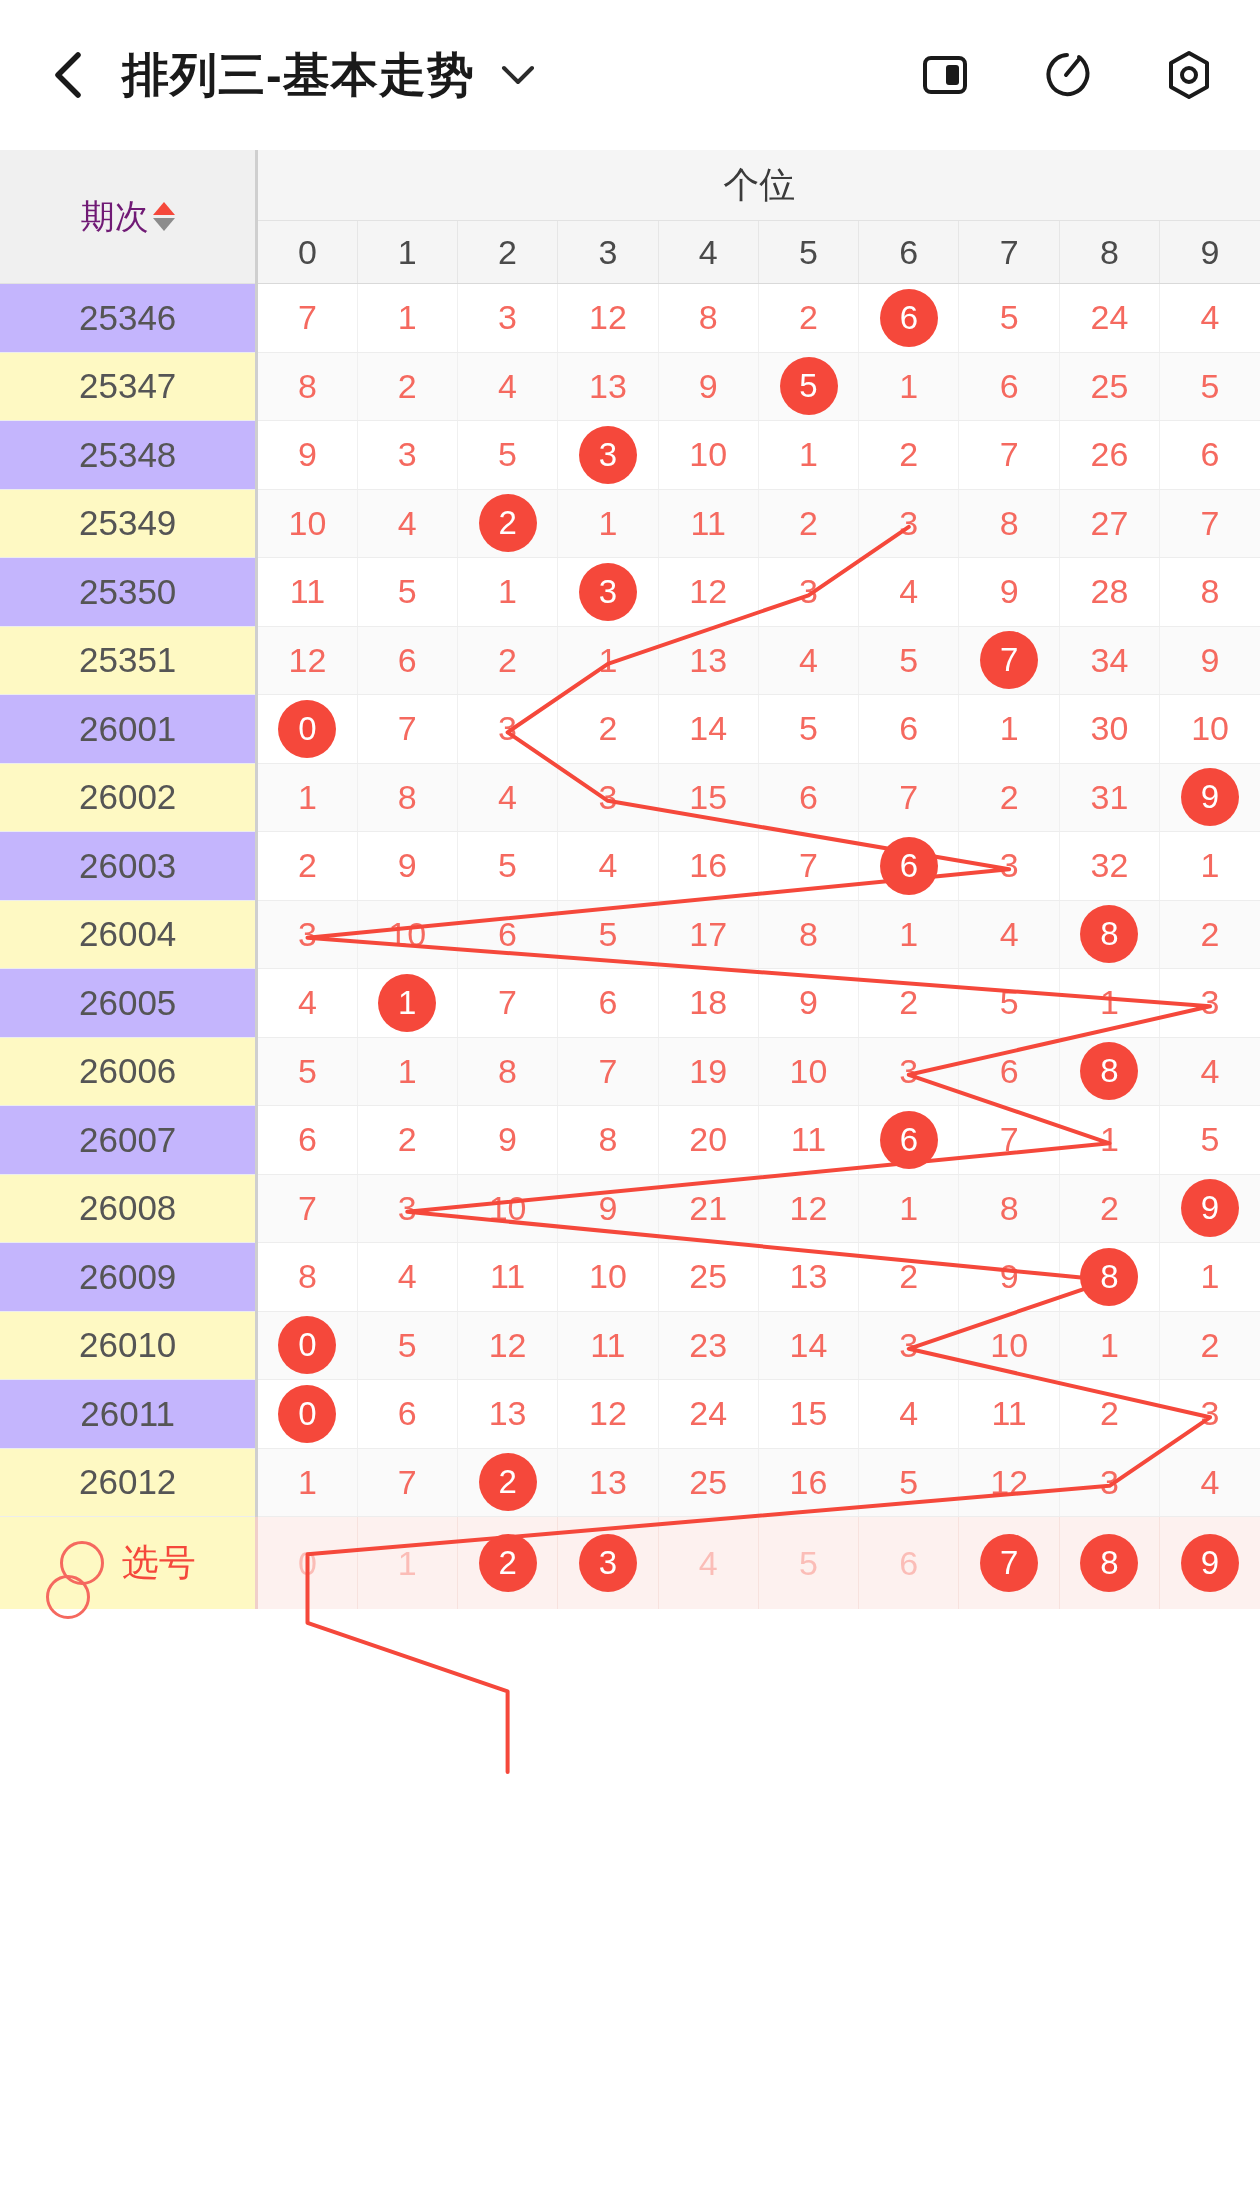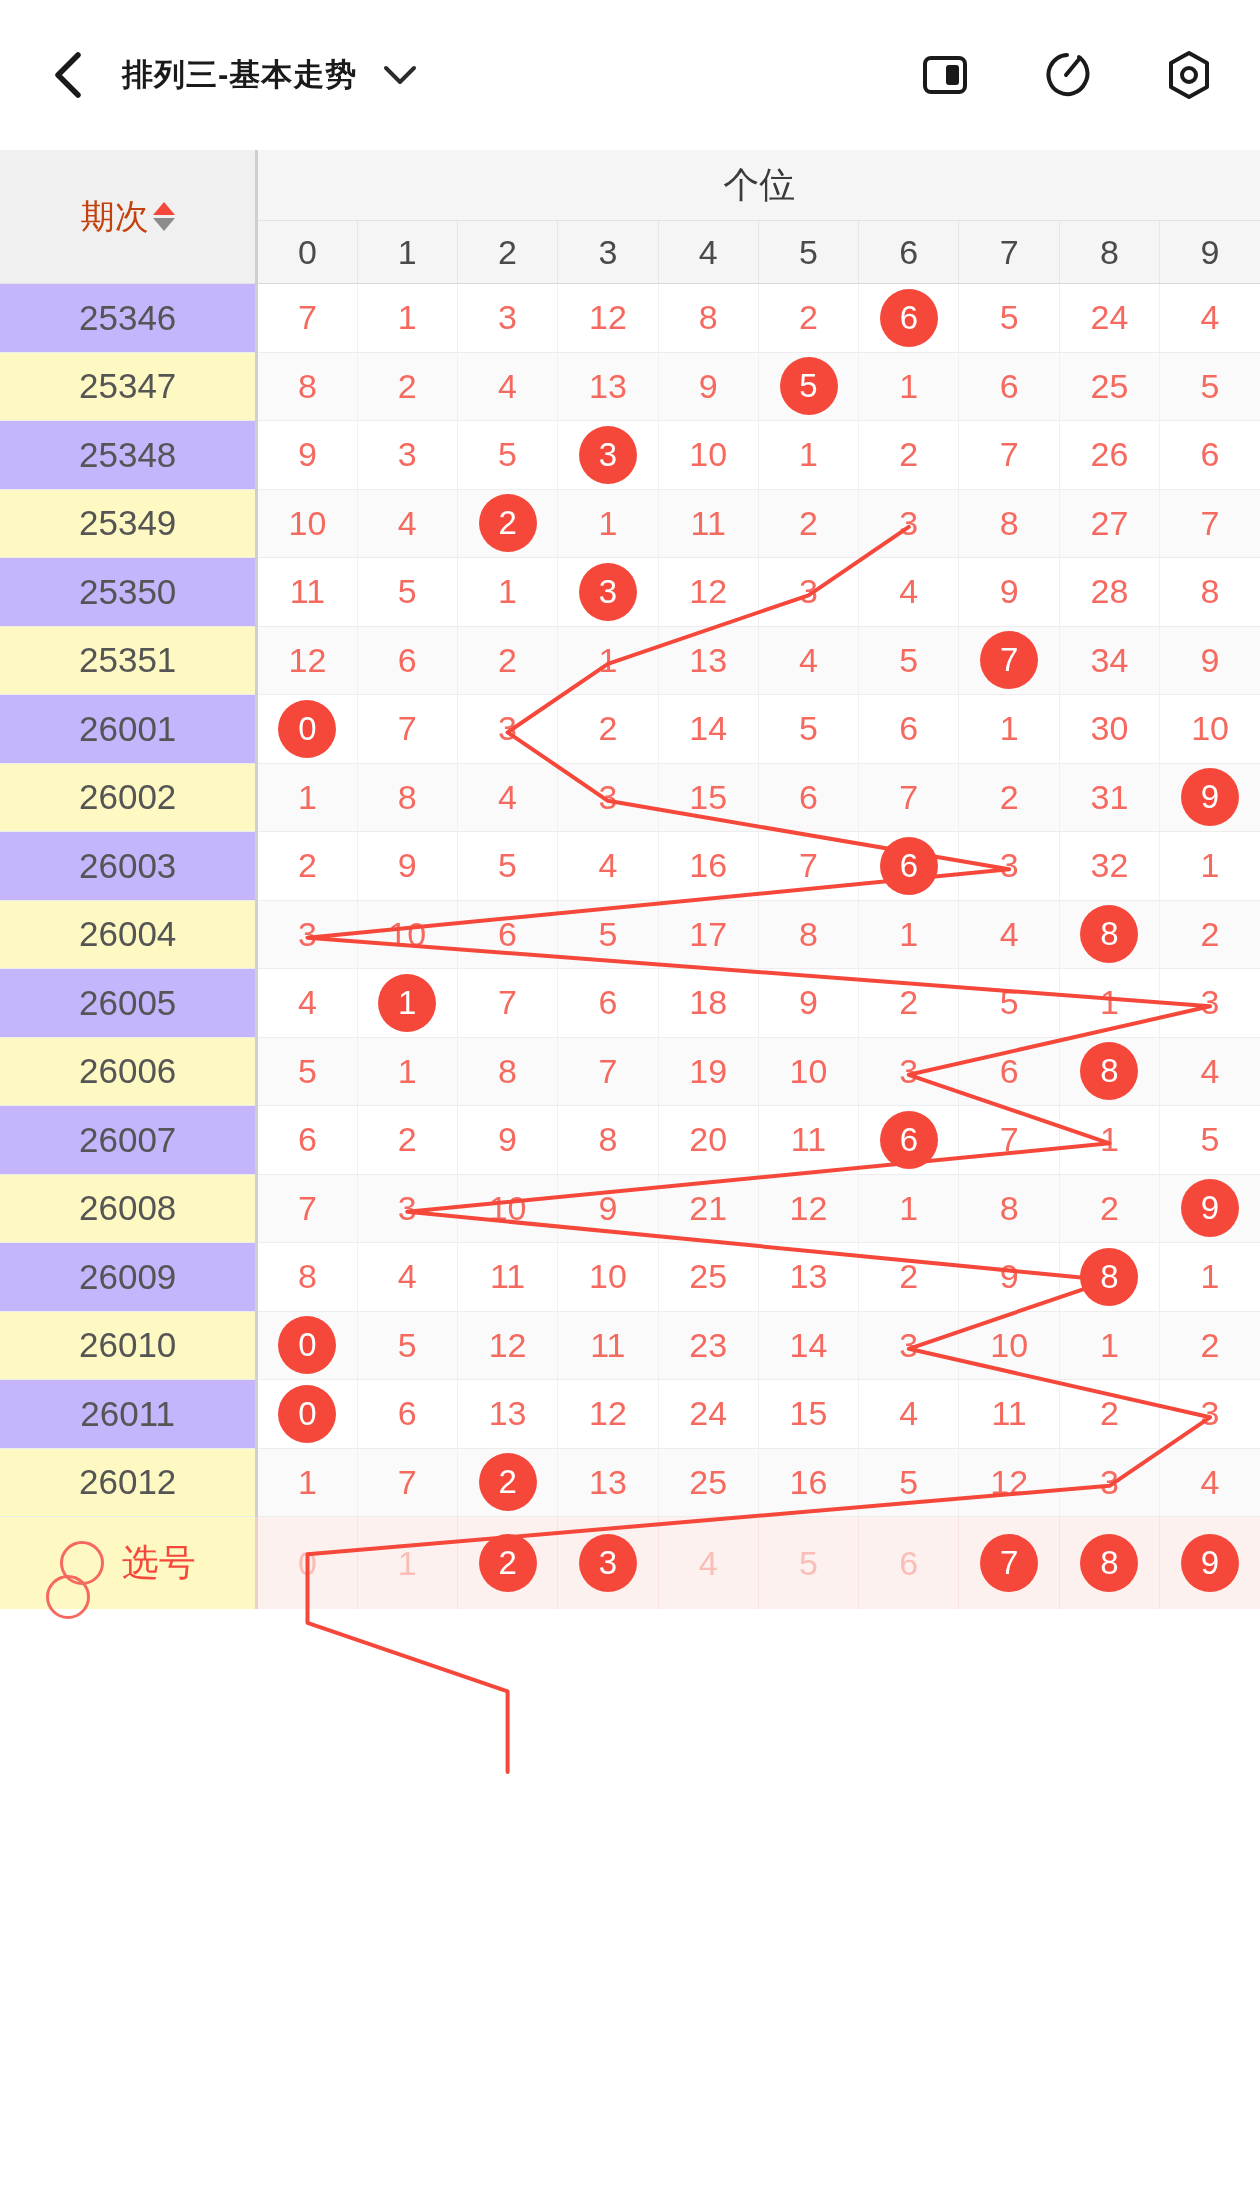--- a/index.html
+++ b/index.html
@@ -39,21 +39,21 @@
     cursor: pointer;
   }
   .back-icon svg { display: block; }
   .title-wrap {
     display: flex;
     align-items: center;
     margin-left: 28px;
     cursor: pointer;
   }
   .page-title {
-    font-size: 31px;
+    font-size: 47px;
     font-weight: bold;
     color: #1a1a1a;
     letter-spacing: 1px;
     white-space: nowrap;
   }
   .chevron-down {
     margin-left: 26px;
     width: 34px;
     height: 34px;
     display: flex;
@@ -104,21 +104,21 @@
   col.c-period { width: 256px; }
   col.c-num { width: 100px; }
 
   .th-period {
     background: #f0f0f0;
     border-right: 3px solid #cfcfcf;
     border-bottom: 1px solid #e2e2e2;
     text-align: center;
     vertical-align: middle;
     font-size: 34px;
-    color: #c2410c;
+    color: #701a75;
     font-weight: normal;
     height: 132px;
   }
   .th-period .lbl {
     display: inline-flex;
     align-items: center;
     justify-content: center;
   }
   .sort-arrows {
     display: inline-flex;

